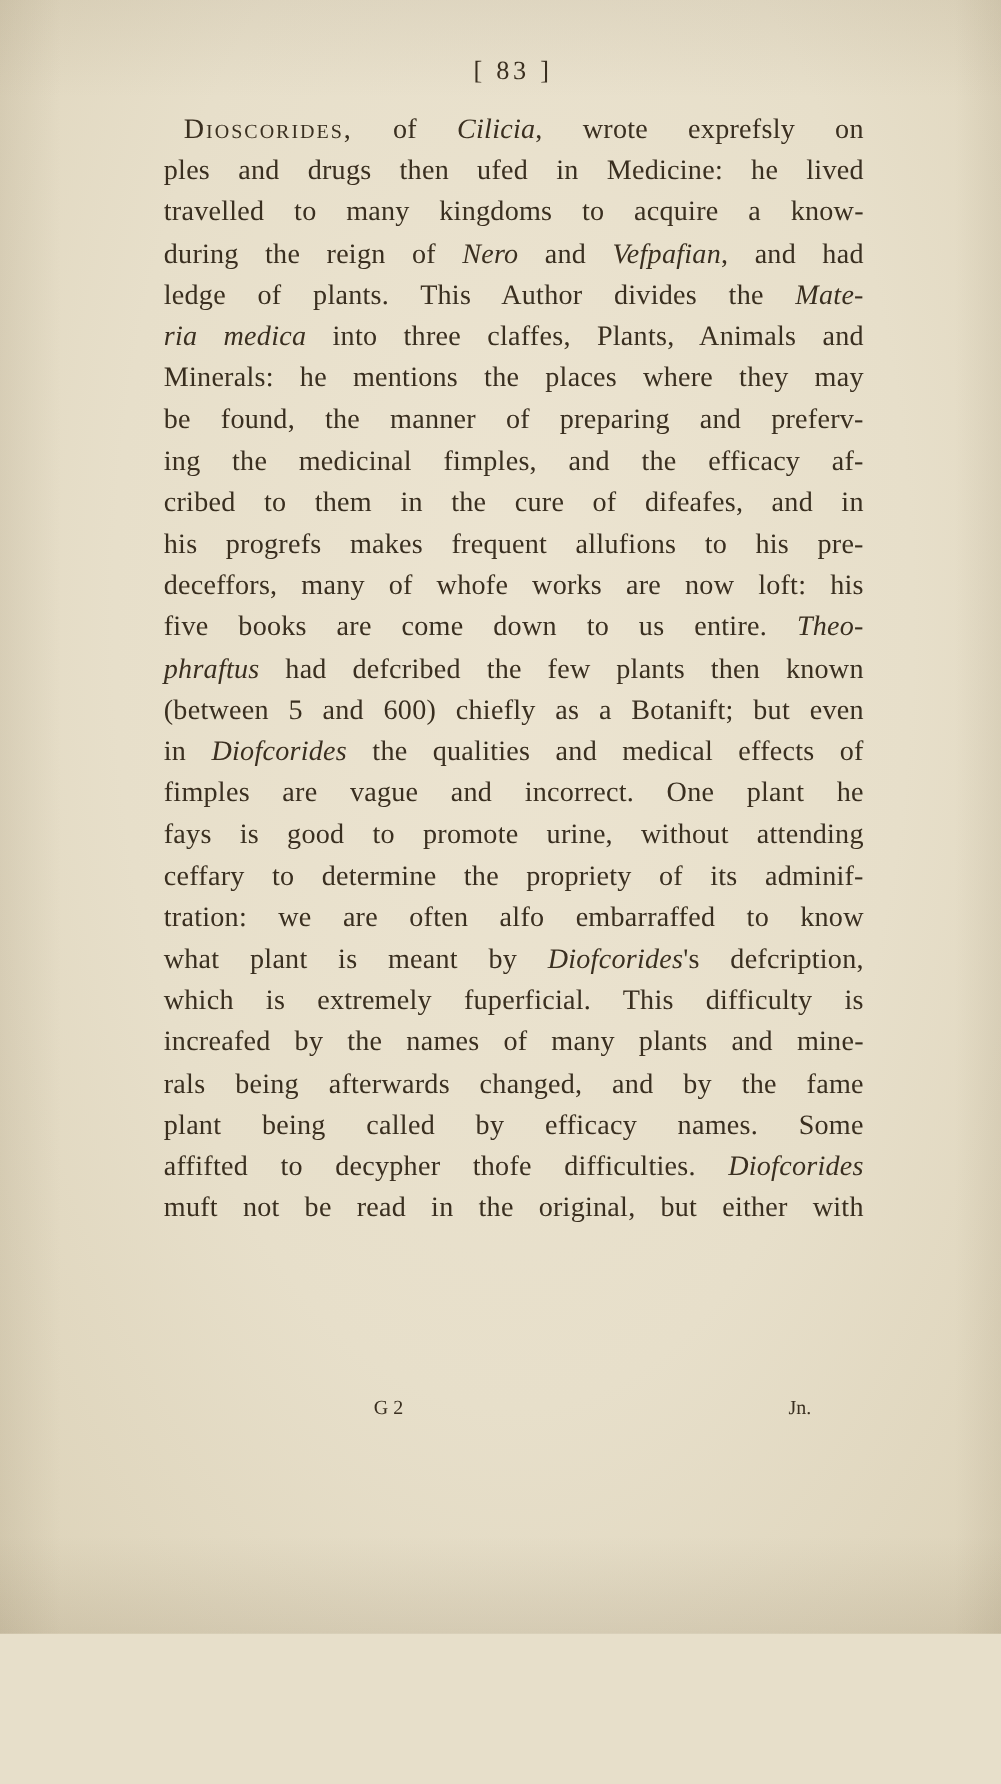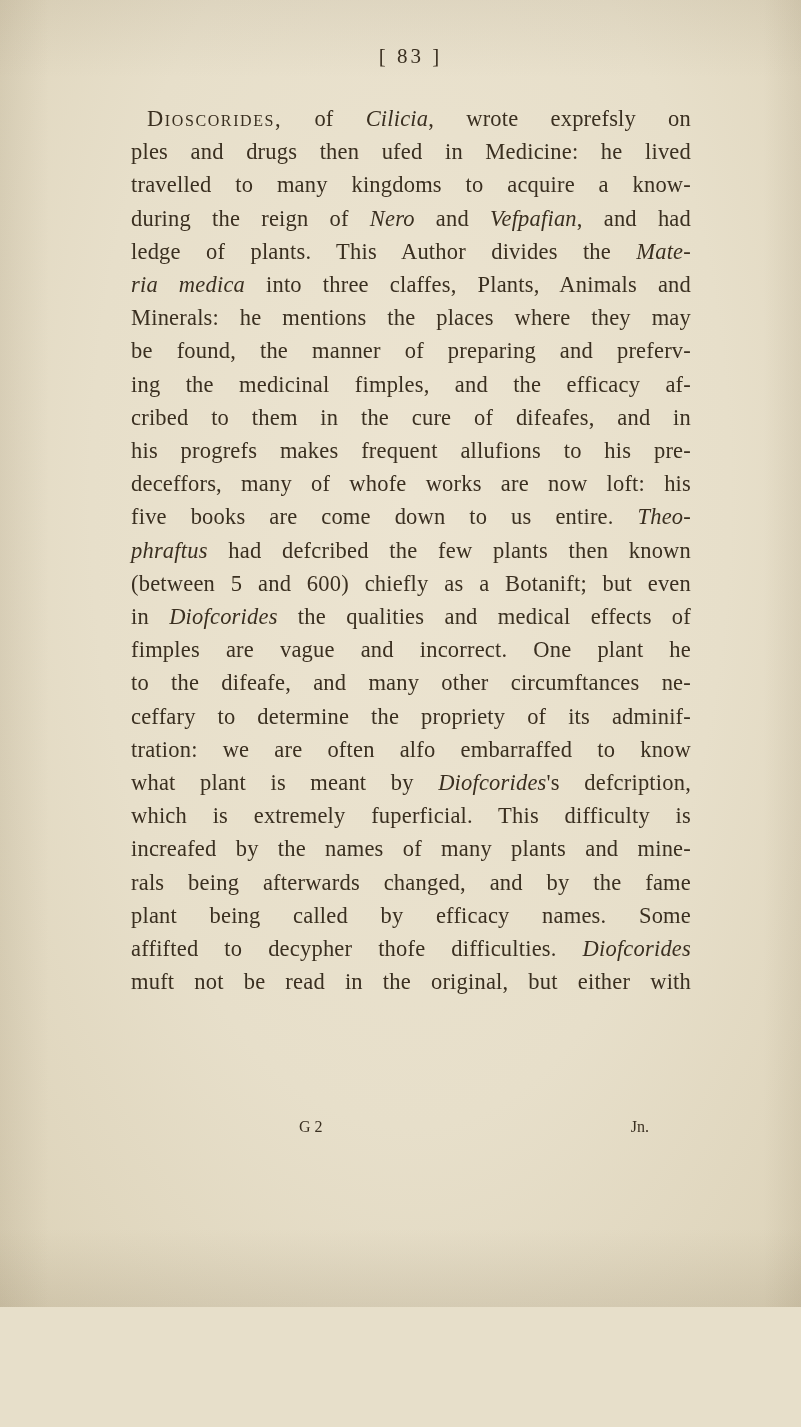--- a/index.html
+++ b/index.html
@@ -41,21 +41,20 @@
   }
   .text-line {
     font-size: 22.5px;
     line-height: 33.2px;
     text-align: justify;
     text-align-last: justify;
     letter-spacing: 0.2px;
   }
   .first-line {
     padding-left: 16px;
-    margin-top: 16px;
   }
   .italic {
     font-style: italic;
   }
   .smallcaps {
     font-variant: small-caps;
     letter-spacing: 1.6px;
   }
   .footer {
     position: absolute;
@@ -93,21 +92,21 @@
       <div class="text-line"><span>be found, the manner of preparing and preferv-</span></div>
       <div class="text-line"><span>ing the medicinal fimples, and the efficacy af-</span></div>
       <div class="text-line"><span>cribed to them in the cure of difeafes, and in</span></div>
       <div class="text-line"><span>his progrefs makes frequent allufions to his pre-</span></div>
       <div class="text-line"><span>deceffors, many of whofe works are now loft: his</span></div>
       <div class="text-line"><span>five books are come down to us entire. </span><span class="italic">Theo-</span></div>
       <div class="text-line"><span class="italic">phraftus</span><span> had defcribed the few plants then known</span></div>
       <div class="text-line"><span>(between 5 and 600) chiefly as a Botanift; but even</span></div>
       <div class="text-line"><span>in </span><span class="italic">Diofcorides</span><span> the qualities and medical effects of</span></div>
       <div class="text-line"><span>fimples are vague and incorrect. One plant he</span></div>
-      <div class="text-line"><span>to the difeafe, and many other circumftances ne-</span></div>
+      <div class="text-line"><span>fays is good to promote urine, without attending</span></div>
       <div class="text-line"><span>ceffary to determine the propriety of its adminif-</span></div>
       <div class="text-line"><span>tration: we are often alfo embarraffed to know</span></div>
       <div class="text-line"><span>what plant is meant by </span><span class="italic">Diofcorides</span><span>'s defcription,</span></div>
       <div class="text-line"><span>which is extremely fuperficial. This difficulty is</span></div>
       <div class="text-line"><span>increafed by the names of many plants and mine-</span></div>
       <div class="text-line"><span>rals being afterwards changed, and by the fame</span></div>
       <div class="text-line"><span>plant being called by efficacy names. Some</span></div>
       <div class="text-line"><span>affifted to decypher thofe difficulties. </span><span class="italic">Diofcorides</span></div>
       <div class="text-line"><span>muft not be read in the original, but either with</span></div>
     </div>

